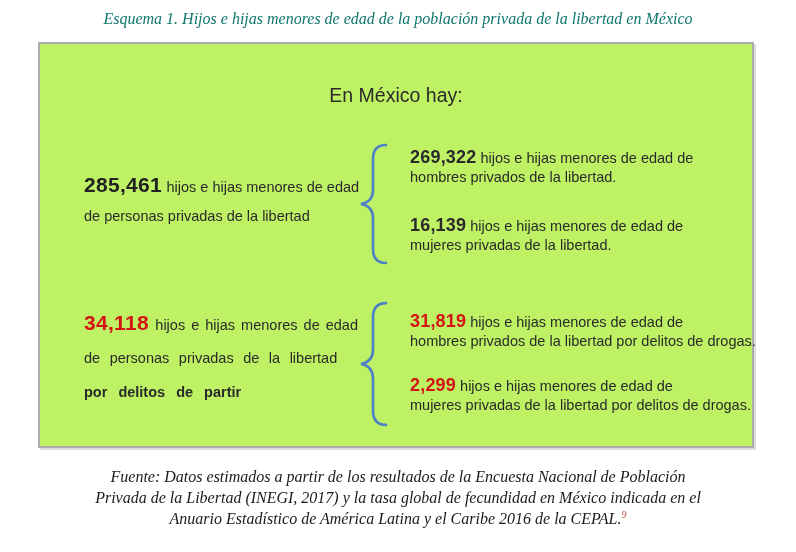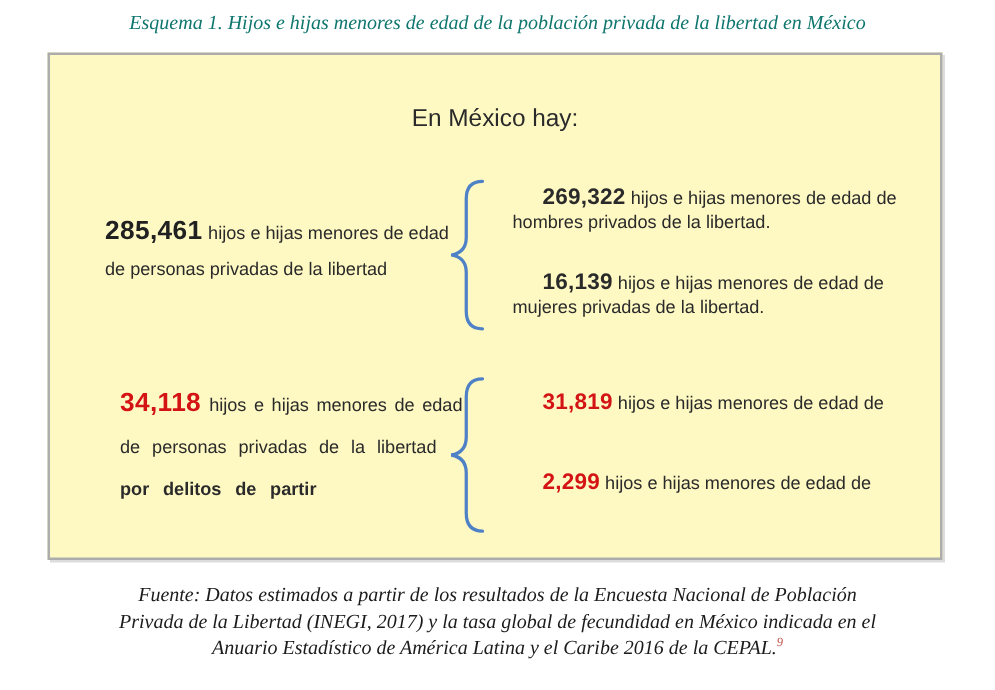--- a/index.html
+++ b/index.html
@@ -26,21 +26,21 @@
     font-style: italic;
     font-size: 16px;
     color: #0f766e;
   }
   .frame {
     position: absolute;
     left: 38px;
     top: 42px;
     width: 716px;
     height: 406px;
-    background: #fef9c3;
+    background: #bef264;
     border: 2px solid #acacac;
     box-shadow: 2px 2px 0 #dcdcdc;
     box-sizing: border-box;
   }
   .frame-heading {
     position: absolute;
     top: 40px;
     left: 0;
     width: 100%;
     text-align: center;
@@ -52,40 +52,38 @@
     font-weight: bold;
     letter-spacing: 0.3px;
     white-space: nowrap;
     text-align: center;
   }
   .stat-num-md {
     font-size: 18px;
     font-weight: bold;
     letter-spacing: 0.2px;
     white-space: nowrap;
-    margin-left: 24px;
   }
   .red { color: #d41414; }
   .txt { font-size: 14.5px; color: #2a2a2a; }
 
   .group-left-1 {
     position: absolute;
     left: 44px;
     top: 128px;
     width: 305px;
   }
   .group-left-1 .line1 { line-height: 26px; }
   .group-left-1 .line2 { margin-top: 7px; line-height: 19px; }
 
   .group-left-2 {
     position: absolute;
     left: 44px;
     top: 266px;
     width: 310px;
-    margin-left: 12px;
   }
   .group-left-2 .line1 { line-height: 26px; word-spacing: 2px; }
   .group-left-2 .line2 { margin-top: 11px; line-height: 19px; word-spacing: 5.5px; }
   .group-left-2 .line3 { margin-top: 15px; line-height: 19px; word-spacing: 7px; font-weight: bold; }
 
   .right-item {
     position: absolute;
     left: 370px;
     width: 392px;
     line-height: 19px;
@@ -172,25 +170,27 @@
 
     <div class="brace brace-2">
       <svg viewBox="0 0 42 124" preserveAspectRatio="none" aria-hidden="true">
         <path d="M36,3 Q23,3 23,17 L23,48 Q23,60 11,62 Q23,64 23,76 L23,107 Q23,121 36,121" fill="none" stroke="#4f81c7" stroke-width="2.6" stroke-linecap="round"></path>
       </svg>
     </div>
 
     <div class="right-item ri-2a txt">
       <span class="stat-num-md red">31,819</span>
       <span>hijos e hijas menores de edad de</span><br>
+      <span>hombres privados de la libertad por delitos de drogas.</span>
     </div>
 
     <div class="right-item ri-2b txt">
       <span class="stat-num-md red">2,299</span>
       <span>hijos e hijas menores de edad de</span><br>
+      <span>mujeres privadas de la libertad por delitos de drogas.</span>
     </div>
 
   </div>
 
   <div class="source-note">
     <div>Fuente: Datos estimados a partir de los resultados de la Encuesta Nacional de Población</div>
     <div>Privada de la Libertad (INEGI, 2017) y la tasa global de fecundidad en México indicada en el</div>
     <div>
       <span>Anuario Estadístico de América Latina y el Caribe 2016 de la CEPAL.</span><span class="footnote-sup">9</span>
     </div>

